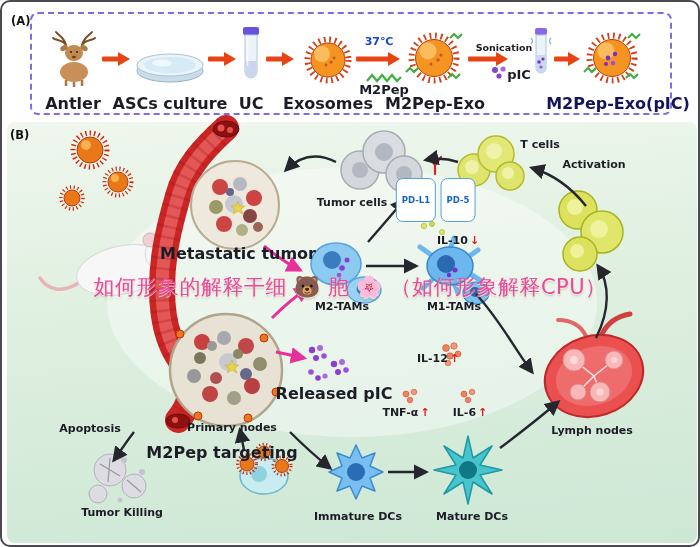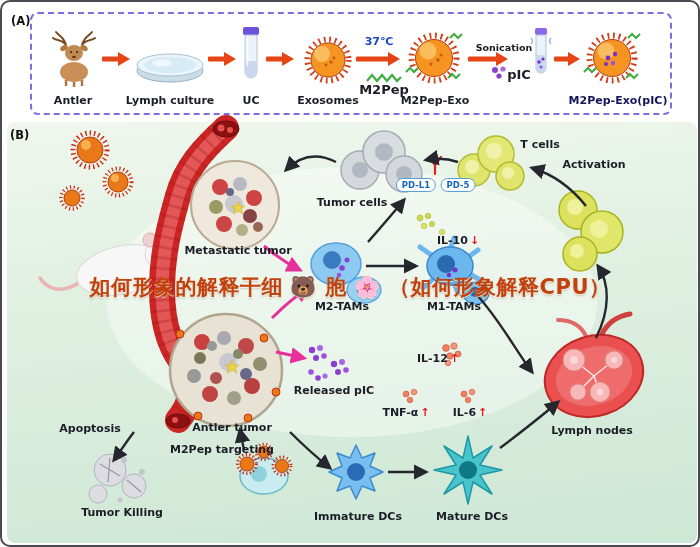--- a/index.html
+++ b/index.html
@@ -1,33 +1,33 @@
 <!DOCTYPE html>
 <html><head>
 <meta charset="utf-8">
 <style>
   *{margin:0;padding:0;box-sizing:border-box}
   html,body{width:700px;height:547px;background:#fff;font-family:"DejaVu Sans","Liberation Sans",sans-serif}
   #fig{position:relative;width:700px;height:547px;background:#fff;border:2px solid #4a4a50;border-radius:10px;overflow:hidden}
   .lbl{position:absolute;transform:translateX(-50%);white-space:nowrap;font-weight:700;color:#1c1c26;text-align:right;z-index:20;line-height:1.25}
-  .s9{font-size:13px}.s95{font-size:9.5px}.s10{font-size:11px}.s11{font-size:11px}
+  .s9{font-size:13px}.s95{font-size:9.5px}.s10{font-size:16px}.s11{font-size:11px}
   .tag{position:absolute;font-weight:700;font-size:11.5px;color:#111;z-index:25}
   #panelA-box{position:absolute;left:28px;top:10px;width:642px;height:103px;border:2px dashed #7d6ee0;border-radius:8px;background:#fff;z-index:1}
   #panelB-bg{position:absolute;left:5px;top:120px;width:690px;height:421px;border-radius:8px;
     background:linear-gradient(175deg,#f0f7ee 0%,#e0f0e1 38%,#cde7d5 100%);z-index:1}
   .paicon{position:absolute;z-index:6}
   .step-arrow{position:absolute;z-index:6}
   #bsvg{position:absolute;left:0;top:0;z-index:5}
   .badge{position:absolute;transform:translateX(-50%);font-size:8.5px;font-weight:700;color:#1565c0;background:#fff;
-    border:1px solid #58a0d8;border-radius:7px;padding:1px 5px;white-space:nowrap;z-index:20}
+    border:1px solid #58a0d8;border-radius:7px;padding:16px 5px;white-space:nowrap;z-index:20}
   .cyt-arrow{color:#e01818;margin-left:2px;font-weight:800}
   #checkpoint{position:absolute;left:434px;top:124px;transform:translateX(-50%);font-size:10px;font-weight:700;
     color:#e01818;text-align:center;white-space:nowrap;z-index:20;line-height:1.2}
-  #watermark{position:absolute;left:348px;top:271px;transform:translateX(-50%);font-size:21px;font-weight:700;
-    color:#c2410c;white-space:nowrap;letter-spacing:.5px;text-shadow:0 1px 0 rgba(255,255,255,.65),0 2px 2px rgba(120,70,0,.25);z-index:30}
+  #watermark{position:absolute;left:348px;top:271px;transform:translateX(-50%);font-size:21px;font-weight:400;
+    color:#ec4899;white-space:nowrap;letter-spacing:.5px;text-shadow:0 1px 0 rgba(255,255,255,.65),0 2px 2px rgba(120,70,0,.25);z-index:30}
   .navy{color:#14145a}
   .blue{color:#1848c8}
 </style>
 </head>
 <body>
 
 <div id="fig">
 
   <div class="tag" style="left:9px;top:12px">(A)</div>
   <div id="panelA-box"></div>
@@ -55,21 +55,21 @@
   </div>
 
   <div class="paicon" style="left:130px;top:42px">
     <svg width="76" height="42" viewBox="0 0 76 42">
       <ellipse cx="38" cy="27" rx="33" ry="11" fill="#c9dce8" stroke="#96b2c4"></ellipse>
       <ellipse cx="38" cy="21" rx="33" ry="11" fill="#eaf4fa" stroke="#a8c2d2"></ellipse>
       <ellipse cx="38" cy="21" rx="26" ry="8" fill="#d6ebf6"></ellipse>
       <ellipse cx="30" cy="19" rx="10" ry="3.5" fill="#f0f8fc"></ellipse>
     </svg>
   </div>
-  <div class="lbl s10" style="left:168px;top:92px">Lymph culture</div>
+  <div class="lbl s10" style="left:168px;top:92px">ASCs culture</div>
 
   <div class="step-arrow" style="left:206px;top:49px">
     <svg width="28" height="14" viewBox="0 0 28 14">
         <rect x="0" y="4.5" width="17" height="5" rx="1" fill="#e64414"></rect>
         <path d="M16 0 L28 7 L16 14 Z" fill="#e64414"></path>
       </svg>
   </div>
 
   <div class="paicon" style="left:236px;top:22px">
     <svg width="26" height="64" viewBox="0 0 26 64">
@@ -447,21 +447,21 @@
   </div>
   <div class="lbl s11" style="left:404px;top:404px">
     <span>TNF-α</span><span class="cyt-arrow">↑</span>
   </div>
   <div class="lbl s11" style="left:468px;top:404px">
     <span>IL-6</span><span class="cyt-arrow">↑</span>
   </div>
 
   <div class="lbl s11" style="left:590px;top:422px">Lymph nodes</div>
   <div class="lbl s11" style="left:88px;top:420px">Apoptosis</div>
-  <div class="lbl s11" style="left:230px;top:419px">Antler tumor</div>
+  <div class="lbl s11" style="left:230px;top:419px">Primary nodes</div>
   <div class="lbl s10" style="left:220px;top:441px">M2Pep targeting</div>
   <div class="lbl s11" style="left:120px;top:504px">Tumor Killing</div>
   <div class="lbl s11" style="left:356px;top:508px">Immature DCs</div>
   <div class="lbl s11" style="left:470px;top:508px">Mature DCs</div>
 
   <div id="watermark">如何形象的解释干细 🐻 胞 🌸 （如何形象解释CPU）</div>
 
 </div>
 
 </body></html>

